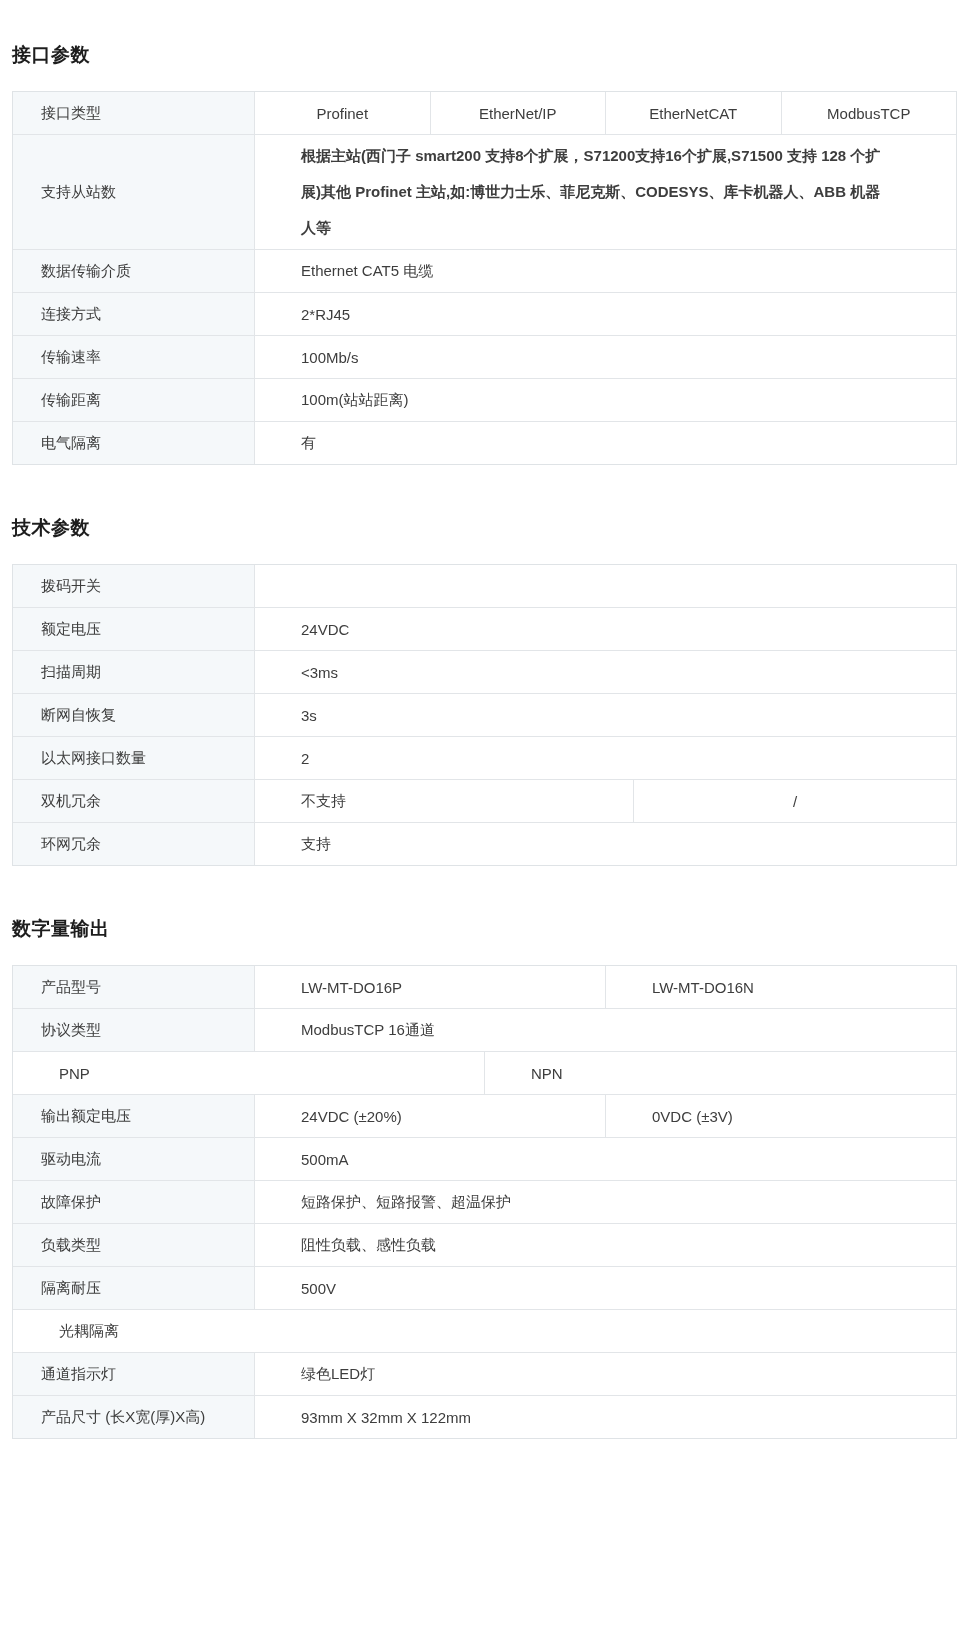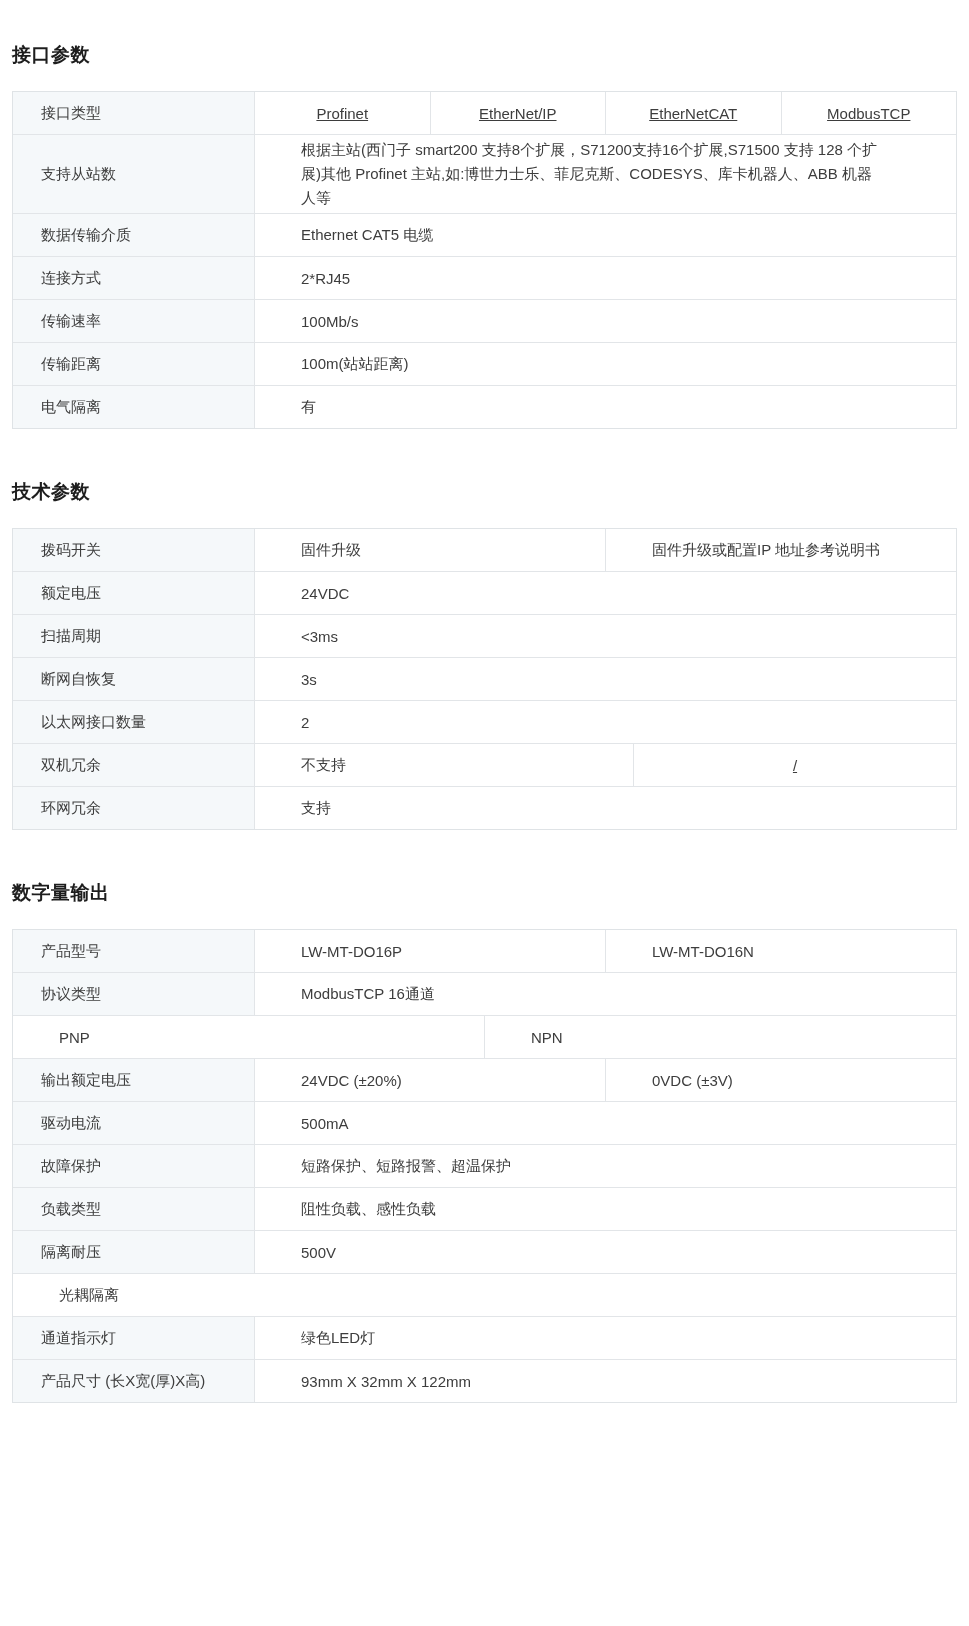--- a/index.html
+++ b/index.html
@@ -76,28 +76,28 @@
     border-left: 1px solid #e2e5e8;
   }
   .cell:first-child {
     border-left: none;
   }
   .cell.center {
     justify-content: center;
     text-align: left;
     padding-left: 0;
     padding-right: 0;
-    text-decoration: underline;
   }
   .cell.multiline {
-    line-height: 24px;
+    line-height: 36px;
     padding-top: 3px;
     padding-bottom: 3px;
     padding-right: 72px;
     min-height: 76px;
+    font-weight: bold;
   }
 </style>
 </head>
 <body>
 
 <div class="page">
 
   <div class="section">
     <h2 class="section-title">接口参数</h2>
     <div class="spec-table">
@@ -147,24 +147,20 @@
           </div>
         </div>
       </div>
   </div>
 
   <div class="section">
     <h2 class="section-title">技术参数</h2>
     <div class="spec-table">
         <div class="spec-row">
           <div class="label-cell">拨码开关</div>
-          <div class="cells">
-            <div class="cell" style="--span: 1;">固件升级</div>
-            <div class="cell" style="--span: 1;">固件升级或配置IP 地址参考说明书</div>
-          </div>
         </div>
         <div class="spec-row">
           <div class="label-cell">额定电压</div>
           <div class="cells">
             <div class="cell" style="--span: 2;">24VDC</div>
           </div>
         </div>
         <div class="spec-row">
           <div class="label-cell">扫描周期</div>
           <div class="cells">

